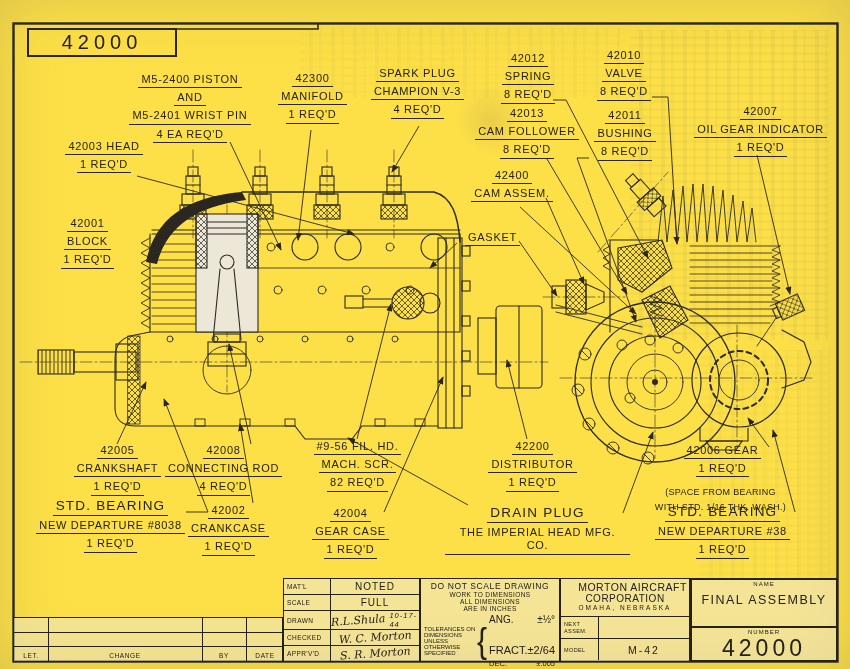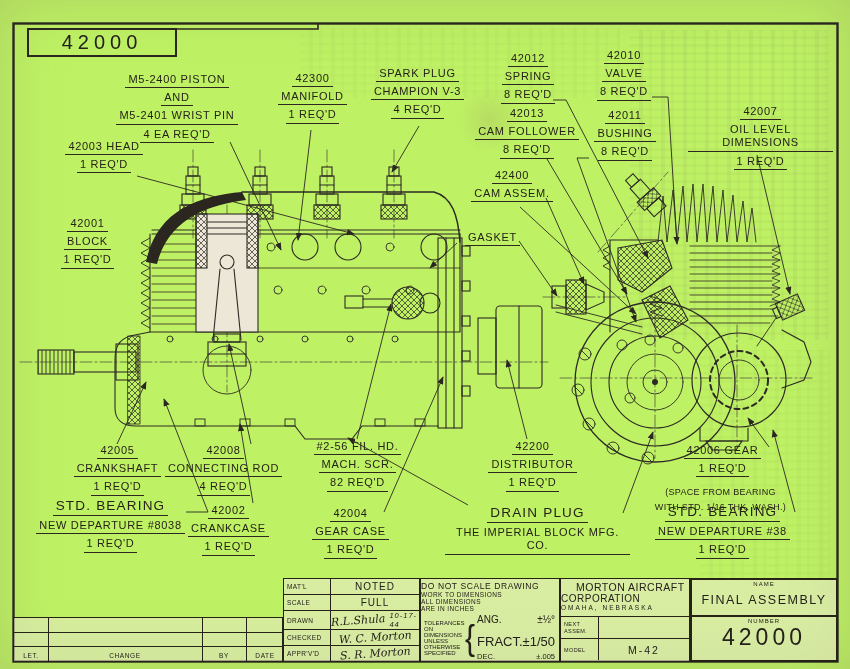--- a/index.html
+++ b/index.html
@@ -1,16 +1,16 @@
 <!DOCTYPE html>
 <html><head>
 <meta charset="utf-8">
 <style>
   html,body{margin:0;padding:0;background:#c9c4b4;}
-  #sheet{position:relative;width:850px;height:669px;background:#bef264;overflow:hidden;
+  #sheet{position:relative;width:850px;height:669px;background:#fde047;overflow:hidden;
          font-family:"Liberation Sans",sans-serif;box-shadow:inset 0 0 60px rgba(120,110,85,.25);}
   svg{position:absolute;left:0;top:0;}
   
   .ghost{position:absolute;pointer-events:none;opacity:.5;filter:blur(.4px);
     background:
       repeating-linear-gradient(90deg, rgba(0,0,0,0) 0 9px, rgba(110,102,82,.14) 9px 13px, rgba(0,0,0,0) 13px 19px, rgba(110,102,82,.09) 19px 22px),
       repeating-linear-gradient(0deg, rgba(0,0,0,0) 0 5px, rgba(110,102,82,.10) 5px 8px);}
   .smudge{position:absolute;pointer-events:none;background:radial-gradient(closest-side,rgba(150,120,90,.18),rgba(150,120,90,0));}
   
   #dwgbox{position:absolute;left:27px;top:28px;width:146px;height:25px;border:2px solid #2b2720;
@@ -23,21 +23,21 @@
   .co .big{font-size:13.5px;letter-spacing:1.2px;}
   .co.small{font-size:9px;letter-spacing:.3px;line-height:1.35;text-decoration:underline;}
   
   .tb{position:absolute;border:1.8px solid #262218;box-sizing:border-box;color:#24201a;background:rgba(236,231,214,.55);}
   .tb .row{display:flex;box-sizing:border-box;border-top:1px solid #262218;align-items:stretch;}
   .tb .row:first-child{border-top:none;}
   .lbl{font-size:6.5px;letter-spacing:.4px;display:flex;align-items:center;padding-left:3px;box-sizing:border-box;border-right:1px solid #262218;}
   .val{flex:1;display:flex;align-items:center;justify-content:center;font-size:10px;letter-spacing:1px;}
   .sig{font-family:"DejaVu Serif",serif;font-style:italic;font-size:11px;letter-spacing:0;transform:rotate(-4deg);white-space:nowrap;}
   .sigdate{font-size:7.5px;font-style:italic;margin-left:4px;}
-  .cnote{ text-align:left;}
+  .cnote{ text-align:center;}
   .tiny{font-size:6.5px;letter-spacing:.4px;}
   #relstrip{position:absolute;left:13px;top:617px;width:270px;height:45px;border:1.6px solid #262218;box-sizing:border-box;background:rgba(236,231,214,.5);}
   #relstrip .hline{position:absolute;left:0;right:0;height:1px;background:#262218;}
   #relstrip .vline{position:absolute;top:0;bottom:0;width:1px;background:#262218;}
   #relstrip .hdr{position:absolute;bottom:2px;font-size:6.5px;letter-spacing:.6px;color:#24201a;text-align:center;}
 </style>
 </head>
 <body>
 
 <div id="sheet">
@@ -318,21 +318,21 @@
       <path d="M468,505 L348,438" marker-end="url(#arr)"></path>
       <path d="M623,513 L653,432" marker-end="url(#arr)"></path>
       <path d="M795,512 L773,430" marker-end="url(#arr)"></path>
     </g>
   </svg>
 
   <div id="dwgbox">
     <span>42000</span>
   </div>
 
-  <div class="co" style="left:82px;top:73px;width:190px">
+  <div class="co" style="left:95px;top:73px;width:190px">
     <span class="ln"><span class="u">M5-2400 PISTON</span></span>
     <span class="ln"><span class="u">AND</span></span>
     <span class="ln"><span class="u">M5-2401 WRIST PIN</span></span>
     <span class="ln"><span class="u">4 EA REQ'D</span></span>
   </div>
   <div class="co" style="left:265px;top:72px;width:95px">
     <span class="ln"><span class="u">42300</span></span>
     <span class="ln"><span class="u">MANIFOLD</span></span>
     <span class="ln"><span class="u">1 REQ'D</span></span>
   </div>
@@ -356,21 +356,21 @@
     <span class="ln"><span class="u">CAM FOLLOWER</span></span>
     <span class="ln"><span class="u">8 REQ'D</span></span>
   </div>
   <div class="co" style="left:584px;top:109px;width:82px">
     <span class="ln"><span class="u">42011</span></span>
     <span class="ln"><span class="u">BUSHING</span></span>
     <span class="ln"><span class="u">8 REQ'D</span></span>
   </div>
   <div class="co" style="left:688px;top:105px;width:145px">
     <span class="ln"><span class="u">42007</span></span>
-    <span class="ln"><span class="u">OIL LEVEL DIMENSIONS</span></span>
+    <span class="ln"><span class="u">OIL GEAR INDICATOR</span></span>
     <span class="ln"><span class="u">1 REQ'D</span></span>
   </div>
   <div class="co" style="left:466px;top:169px;width:92px">
     <span class="ln"><span class="u">42400</span></span>
     <span class="ln"><span class="u">CAM ASSEM.</span></span>
   </div>
   <div class="co" style="left:48px;top:140px;width:112px">
     <span class="ln"><span class="u">42003 HEAD</span></span>
     <span class="ln"><span class="u">1 REQ'D</span></span>
   </div>
@@ -386,21 +386,21 @@
     <span class="ln"><span class="u">42005</span></span>
     <span class="ln"><span class="u">CRANKSHAFT</span></span>
     <span class="ln"><span class="u">1 REQ'D</span></span>
   </div>
   <div class="co" style="left:161px;top:444px;width:125px">
     <span class="ln"><span class="u">42008</span></span>
     <span class="ln"><span class="u">CONNECTING ROD</span></span>
     <span class="ln"><span class="u">4 REQ'D</span></span>
   </div>
   <div class="co" style="left:300px;top:440px;width:115px">
-    <span class="ln"><span class="u">#2-56 FIL. HD.</span></span>
+    <span class="ln"><span class="u">#9-56 FIL. HD.</span></span>
     <span class="ln"><span class="u">MACH. SCR.</span></span>
     <span class="ln"><span class="u">82 REQ'D</span></span>
   </div>
   <div class="co" style="left:480px;top:440px;width:105px">
     <span class="ln"><span class="u">42200</span></span>
     <span class="ln"><span class="u">DISTRIBUTOR</span></span>
     <span class="ln"><span class="u">1 REQ'D</span></span>
   </div>
   <div class="co" style="left:665px;top:444px;width:115px">
     <span class="ln"><span class="u">42006 GEAR</span></span>
@@ -420,21 +420,21 @@
     <span class="ln"><span class="u">CRANKCASE</span></span>
     <span class="ln"><span class="u">1 REQ'D</span></span>
   </div>
   <div class="co" style="left:303px;top:507px;width:95px">
     <span class="ln"><span class="u">42004</span></span>
     <span class="ln"><span class="u">GEAR CASE</span></span>
     <span class="ln"><span class="u">1 REQ'D</span></span>
   </div>
   <div class="co" style="left:445px;top:505px;width:185px">
     <span class="ln"><span class="u big">DRAIN PLUG</span></span>
-    <span class="ln"><span class="u">THE IMPERIAL BLOCK MFG. CO.</span></span>
+    <span class="ln"><span class="u">THE IMPERIAL HEAD MFG. CO.</span></span>
   </div>
   <div class="co" style="left:645px;top:504px;width:155px">
     <span class="ln"><span class="u big">STD. BEARING</span></span>
     <span class="ln"><span class="u">NEW DEPARTURE #38</span></span>
     <span class="ln"><span class="u">1 REQ'D</span></span>
   </div>
 
   <div class="tb" style="left:283px;top:578px;width:137px;height:84px;display:flex;flex-direction:column;">
     <div class="row" style="flex:1;">
       <div class="lbl" style="width:47px;">MAT'L</div>
@@ -477,23 +477,23 @@
         <div style="font-size:6px;">TOLERANCES ON</div>
         <div style="font-size:6px;">DIMENSIONS UNLESS</div>
         <div style="font-size:6px;">OTHERWISE SPECIFIED</div>
       </div>
       <div style="font-size:30px;font-weight:100;line-height:1;transform:scaleY(1.15);">{</div>
       <div style="flex:1;padding:0 4px 0 2px;">
         <div style="display:flex;justify-content:space-between;font-size:10px;">
           <span>ANG.</span>
           <span>±½°</span>
         </div>
-        <div style="display:flex;justify-content:center;font-size:13px;margin-top:9px;">
+        <div style="display:flex;justify-content:center;font-size:11px;margin-top:19px;">
           <span>FRACT.</span>
-          <span>±1/50</span>
+          <span>±2/64</span>
         </div>
         <div style="display:flex;justify-content:space-between;font-size:7.5px;margin-top:3px;">
           <span>DEC.</span>
           <span>±.005</span>
         </div>
       </div>
     </div>
   </div>
 
   <div class="tb" style="left:560px;top:578px;width:130px;height:84px;">
@@ -506,21 +506,21 @@
       <div class="lbl" style="width:38px;font-size:5.5px;line-height:1.2;">NEXT ASSEM.</div>
       <div class="val"></div>
     </div>
     <div class="row" style="height:22px;">
       <div class="lbl" style="width:38px;font-size:5.5px;">MODEL</div>
       <div class="val" style="font-size:10.5px;letter-spacing:2px;">M-42</div>
     </div>
   </div>
 
   <div class="tb" style="left:690px;top:578px;width:148px;height:84px;border-width:2.2px;">
-    <div style="height:35px;text-align:center;">
+    <div style="height:46px;text-align:center;">
       <div style="font-size:6px;letter-spacing:1px;padding-top:1px;">NAME</div>
       <div style="font-size:12.5px;letter-spacing:1.5px;margin-top:6px;">FINAL ASSEMBLY</div>
     </div>
     <div style="height:41px;text-align:center;border-top:2px solid #262218;">
       <div style="font-size:6px;letter-spacing:1px;padding-top:1px;">NUMBER</div>
       <div style="font-size:23px;letter-spacing:4px;margin-top:0px;">42000</div>
     </div>
   </div>
 
   <div id="relstrip">

